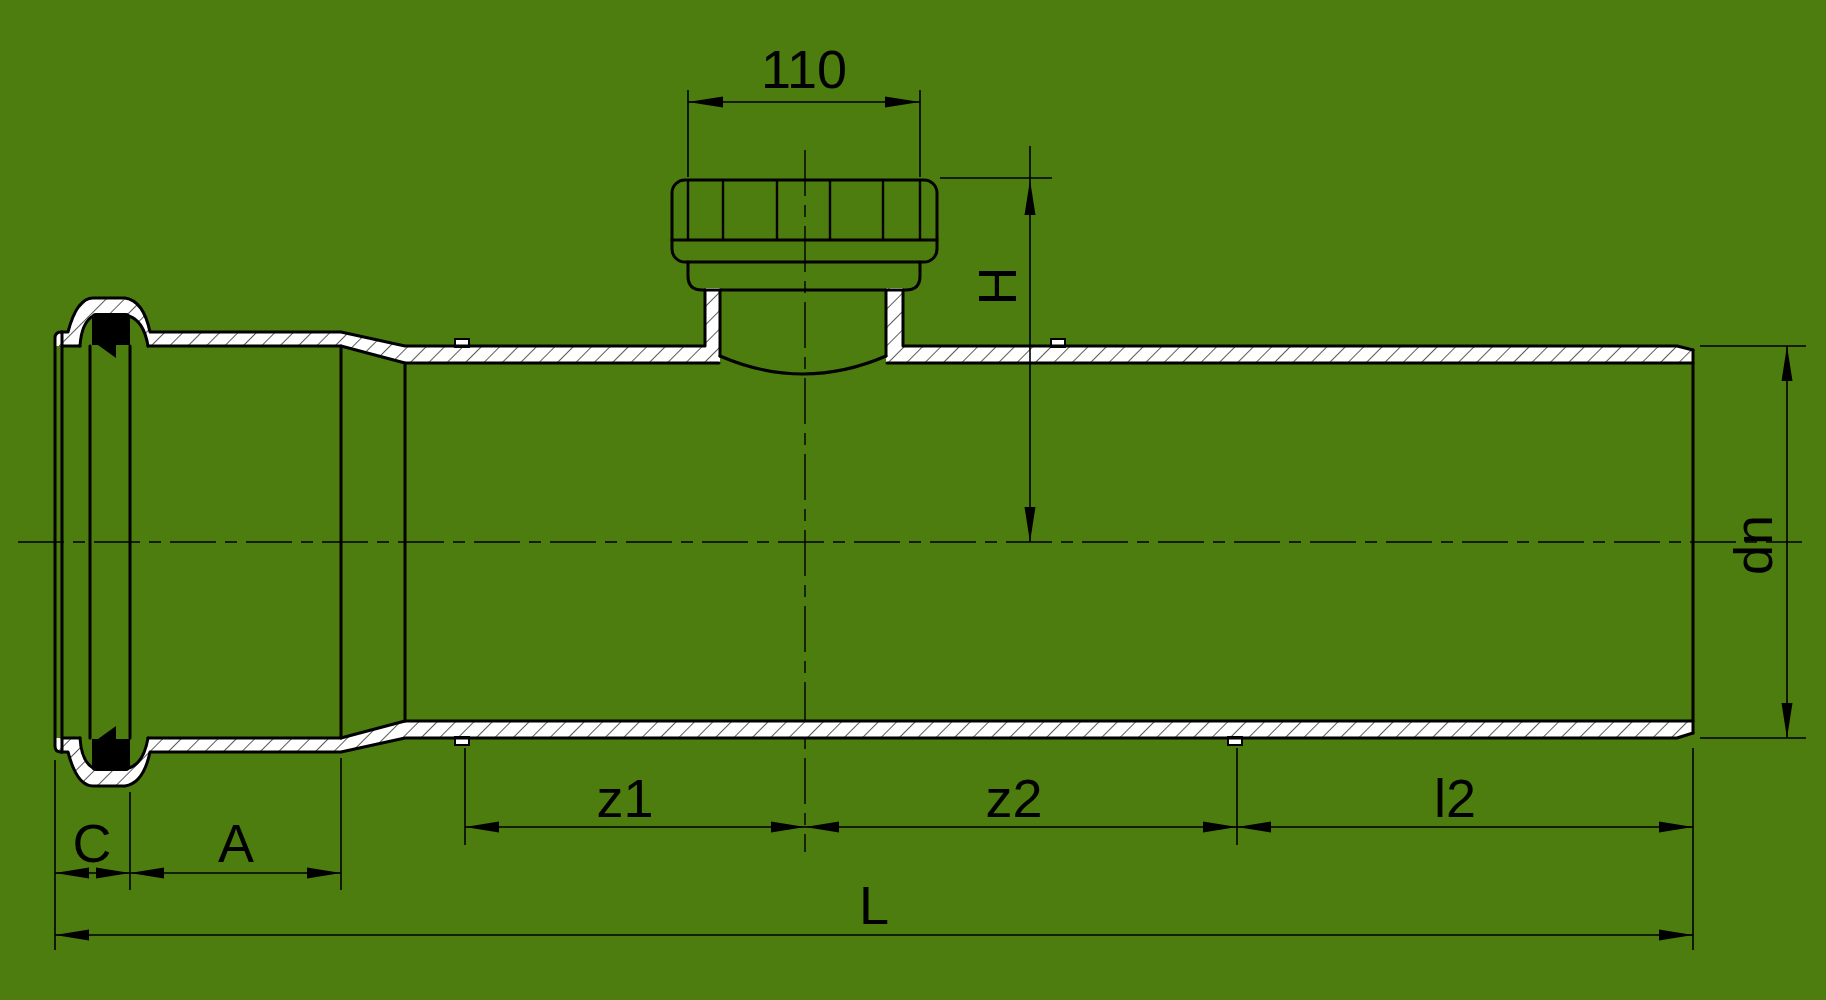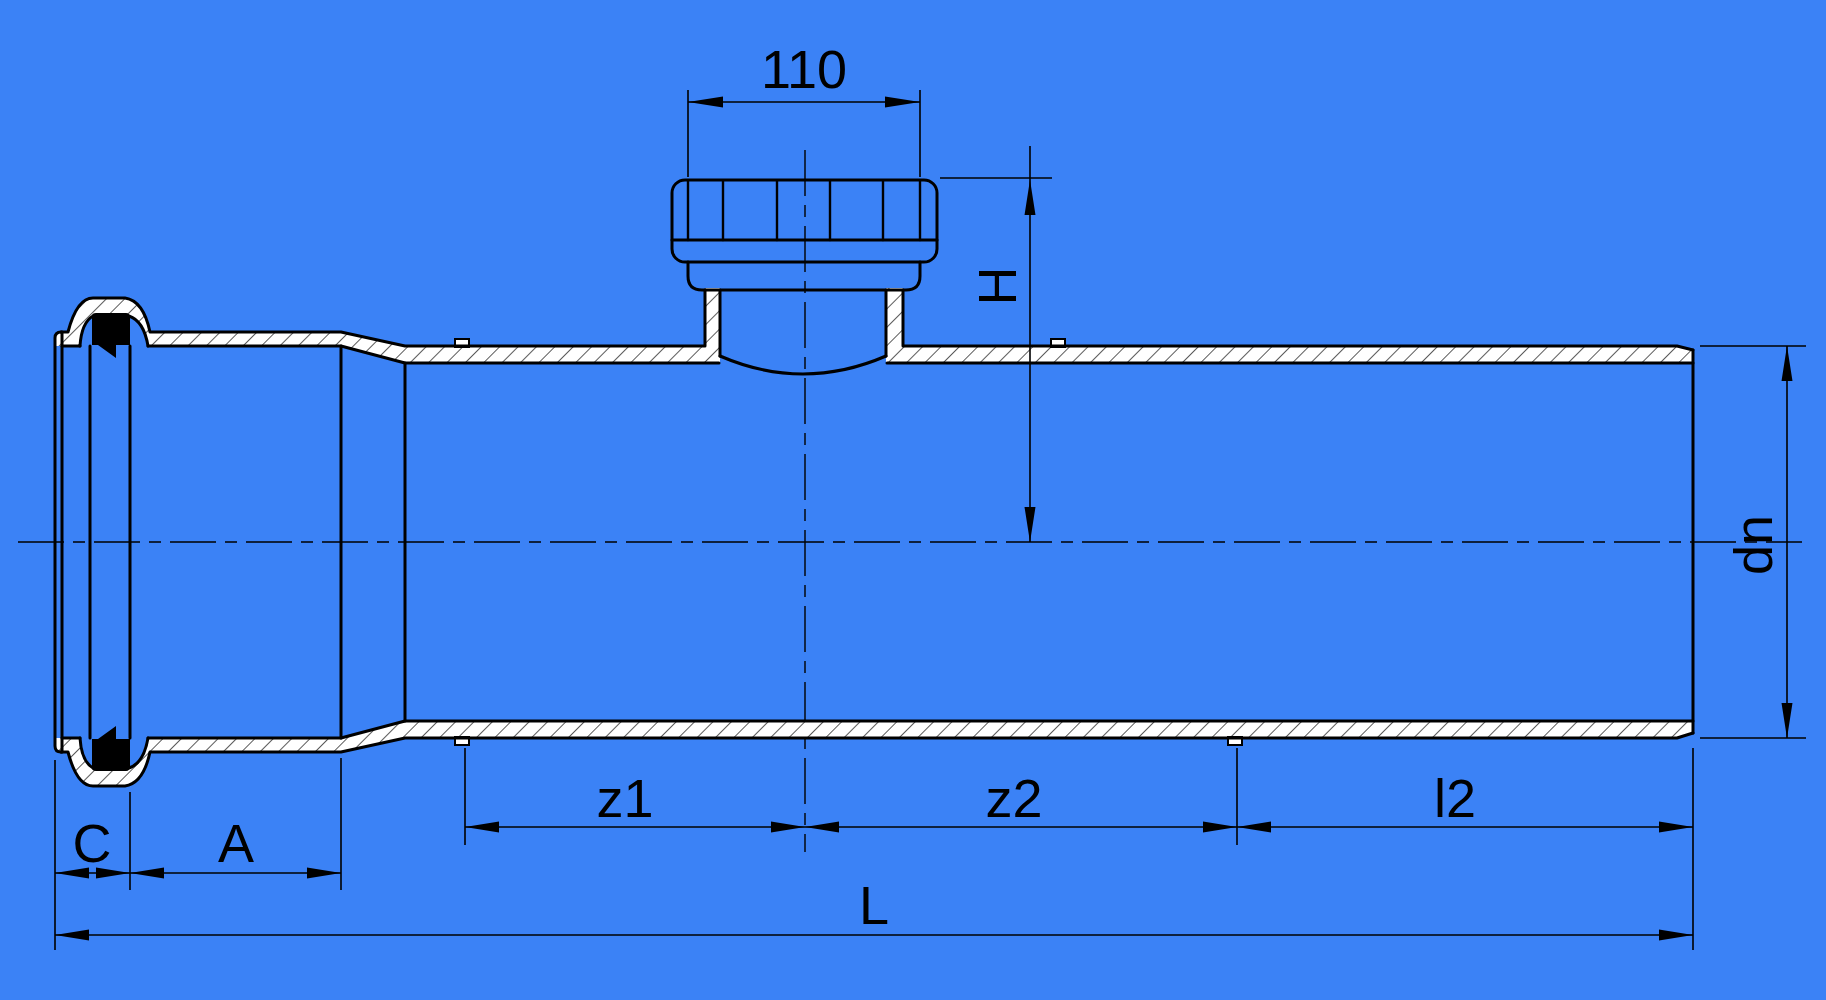--- a/index.html
+++ b/index.html
@@ -1,16 +1,16 @@
 <!DOCTYPE html>
 <html><head>
 <meta charset="utf-8">
 <style>
   html,body{margin:0;padding:0;background:#ffffff;}
-  .stage{position:relative;width:1826px;height:1000px;background:#3b82f6;overflow:hidden;
+  .stage{position:relative;width:1826px;height:1000px;background:#4d7c0f;overflow:hidden;
          font-family:"Liberation Sans",sans-serif;}
   svg{position:absolute;left:0;top:0;}
   .outline{fill:none;stroke:#000;stroke-width:3;stroke-linejoin:round;stroke-linecap:round;}
   .medium{fill:none;stroke:#000;stroke-width:2.4;stroke-linecap:round;}
   .thin{fill:none;stroke:#000;stroke-width:1.6;stroke-linecap:butt;}
   .cl{fill:none;stroke:#000;stroke-width:1.4;stroke-dasharray:46 9 12 9;}
   .hatchfill{fill:url(#hatch);stroke:none;}
   .arrow{fill:#000;stroke:none;}
   .gasket{fill:#000;stroke:none;}
   .notch{fill:#fff;stroke:#000;stroke-width:2;}

